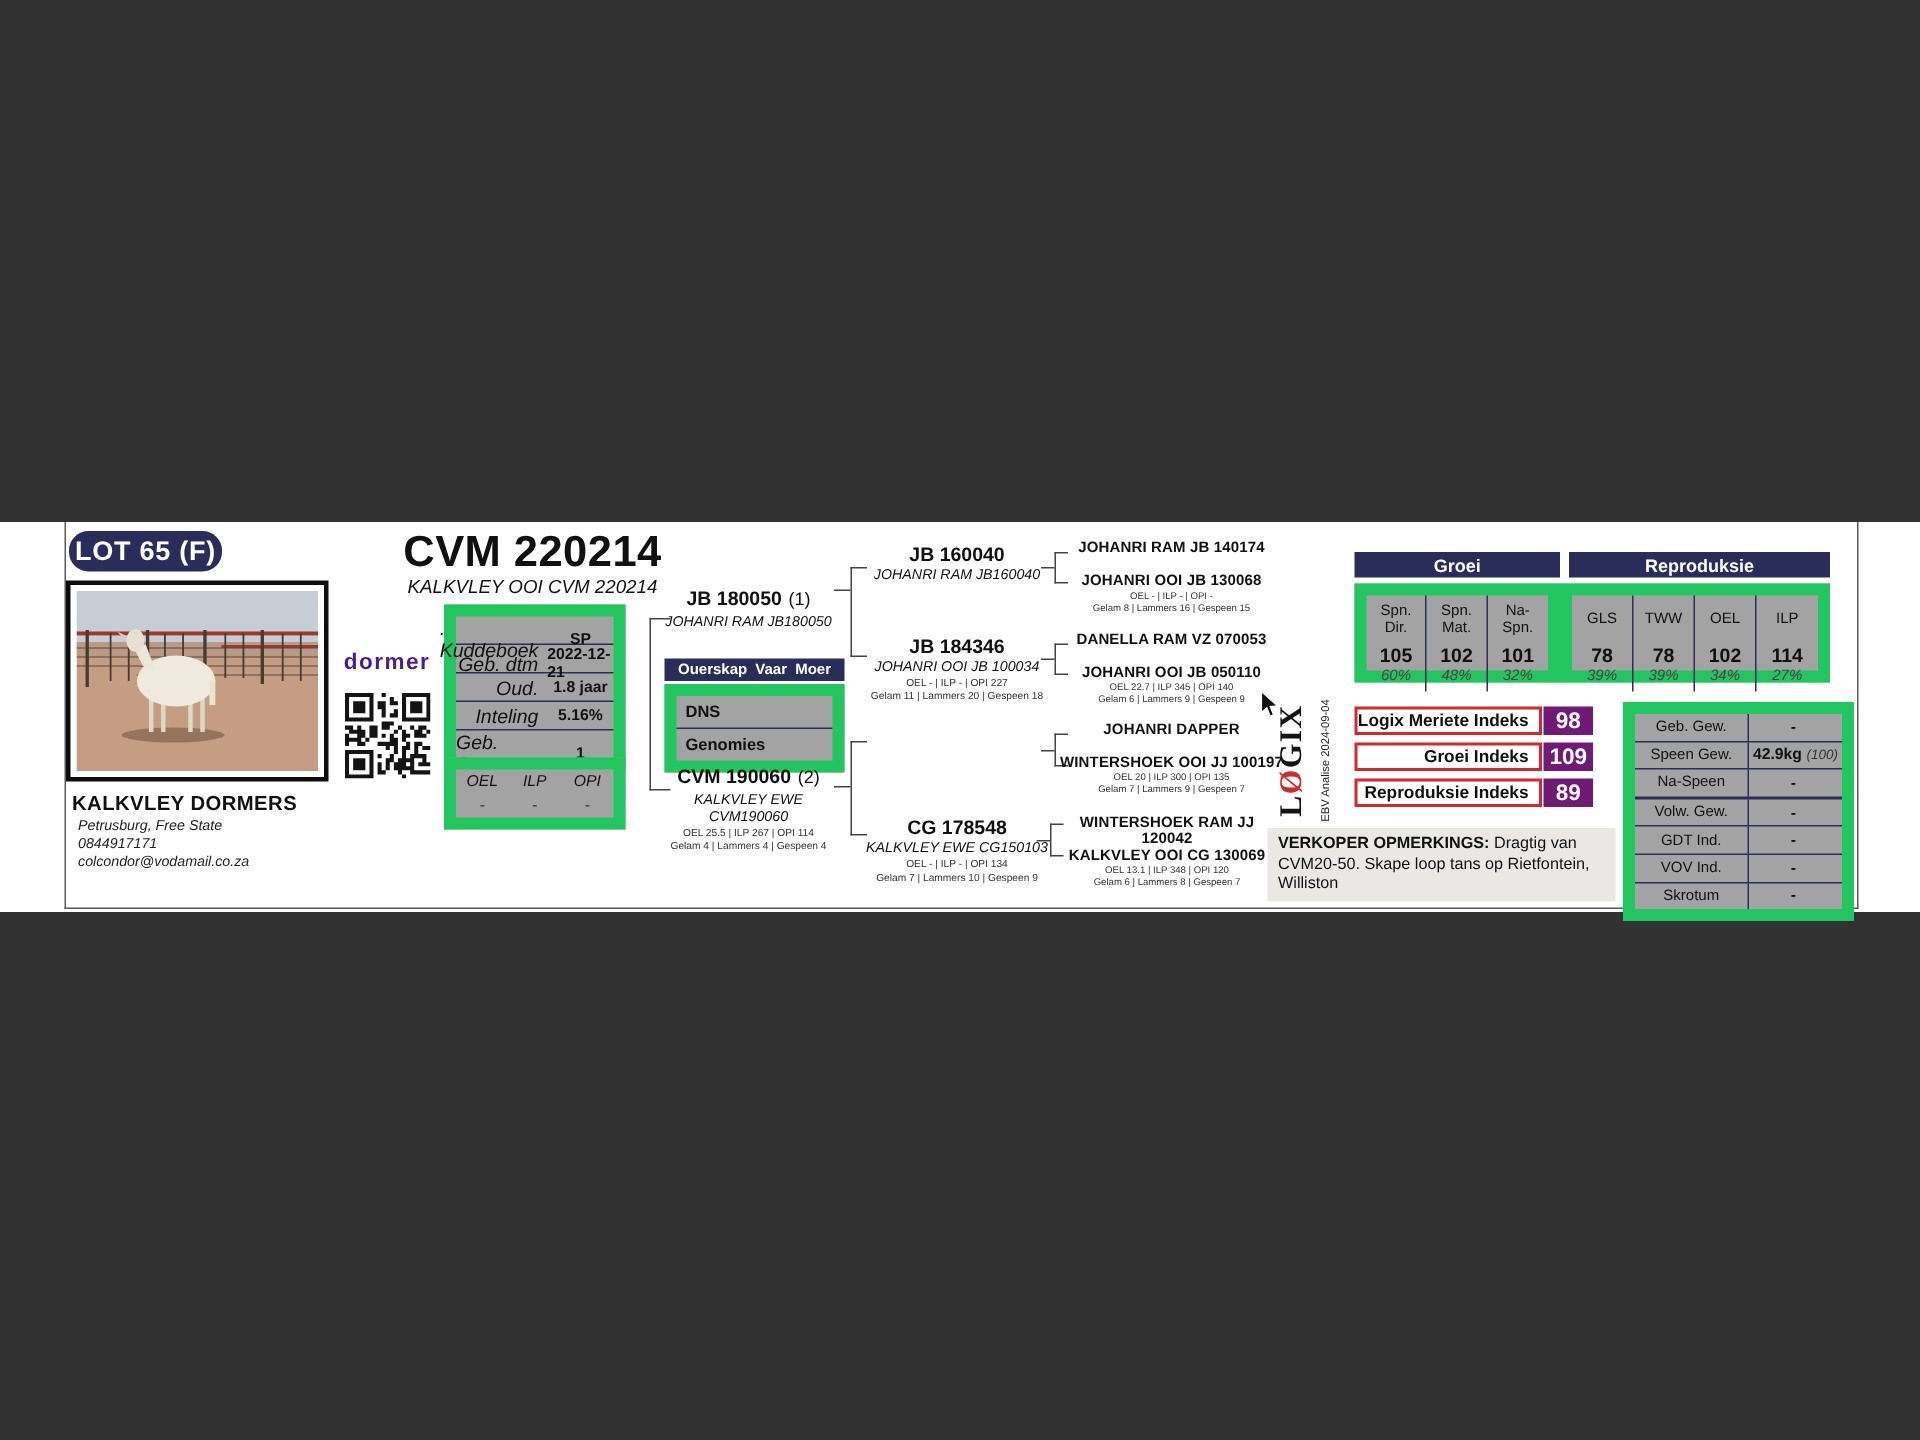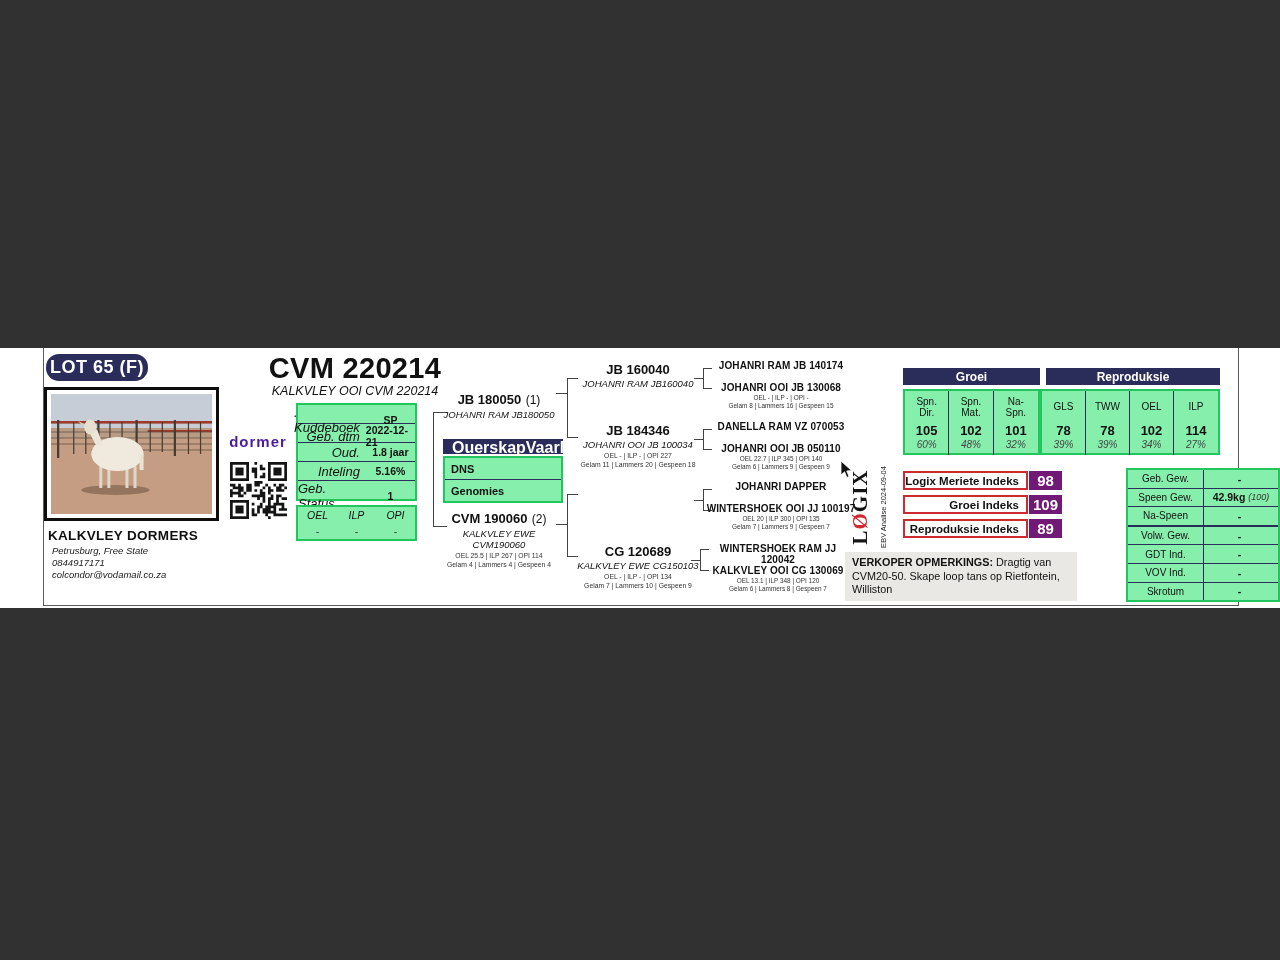--- a/index.html
+++ b/index.html
@@ -20,31 +20,31 @@
   .bname{left:48px;top:180px;font-weight:bold;font-size:13.5px;letter-spacing:.3px;}
   .bline{left:52px;font-style:italic;font-size:9.5px;color:#222;}
   
   .dormer{left:226px;top:85px;width:64px;text-align:center;font-size:15px;font-weight:bold;color:#4c1d95;letter-spacing:1px;}
   .qr{left:230px;top:114px;width:57px;height:57px;}
   .qr svg{width:100%;height:100%;display:block;}
   
   .title{left:255px;top:4px;width:200px;font-weight:bold;font-size:29px;letter-spacing:.3px;}
   .subtitle{left:255px;top:36px;width:200px;font-style:italic;font-size:12.5px;}
   
-  .box{border:2px solid #22c55e;background:#86efac;box-sizing:border-box;}
+  .box{border:8px solid #22c55e;background:#a3a3a3;box-sizing:border-box;}
   .irow{display:grid;grid-template-columns:58% 42%;height:18px;border-top:1px solid #2a2d5a;}
   .irow:first-child{border-top:0;}
   .ilab{display:flex;align-items:center;justify-content:flex-end;padding-right:6px;font-style:italic;font-size:13px;}
   .ival{display:flex;align-items:center;justify-content:center;font-weight:bold;font-size:10.5px;}
   .oelrow{display:grid;grid-template-columns:1fr 1fr 1fr;height:16px;}
   .oelrow span{display:flex;align-items:center;justify-content:center;}
   .oelh span{font-style:italic;font-size:10.5px;}
   .oelv span{font-size:10.5px;color:#333;}
   
-  .pbar{display:flex;align-items:flex-start;justify-content:space-between;padding:0 9px;font-weight:bold;font-size:16px;box-sizing:border-box;}
+  .pbar{display:flex;align-items:center;justify-content:space-between;padding:0 9px;font-weight:bold;font-size:10px;box-sizing:border-box;}
   .prow{display:flex;align-items:center;padding-left:6px;height:21px;font-weight:bold;font-size:11px;border-top:1px solid #2a2d5a;}
   .prow:first-child{border-top:0;}
   
   .ped-id{font-weight:bold;font-size:13px;}
   .ped-tag{font-weight:normal;font-size:12px;}
   .ped-name{font-style:italic;font-size:9.5px;margin-top:1px;}
   .ped-stats{font-size:6.8px;line-height:8.5px;color:#333;margin-top:2px;}
   .g3 .ped-id{font-size:10px;letter-spacing:.1px;}
   .g3 .ped-stats{font-size:6.4px;line-height:8px;margin-top:1px;}
   
@@ -227,21 +227,21 @@
     </div>
     <div class="abs c" style="left:573px;top:75px;width:130px;">
       <div class="ped-id">JB 184346</div>
       <div class="ped-name">JOHANRI OOI JB 100034</div>
       <div class="ped-stats">
           <div>OEL - | ILP - | OPI 227</div>
           <div>Gelam 11 | Lammers 20 | Gespeen 18</div>
         </div>
     </div>
     <div class="abs c" style="left:573px;top:196px;width:130px;">
-      <div class="ped-id">CG 120689</div>
+      <div class="ped-id">CG 178548</div>
       <div class="ped-name">KALKVLEY EWE CG150103</div>
       <div class="ped-stats">
           <div>OEL - | ILP - | OPI 134</div>
           <div>Gelam 7 | Lammers 10 | Gespeen 9</div>
         </div>
     </div>
 
     <div class="abs c g3" style="left:706px;top:12px;width:150px;">
         <div class="ped-id">JOHANRI RAM JB 140174</div>
       </div>
@@ -337,21 +337,21 @@
     <div class="abs ivbox" style="left:1029px;top:123px;width:33px;height:19px;">98</div>
     <div class="abs ilbox" style="left:903px;top:147px;width:125px;height:19px;">Groei Indeks</div>
     <div class="abs ivbox" style="left:1029px;top:147px;width:33px;height:19px;">109</div>
     <div class="abs ilbox" style="left:903px;top:171px;width:125px;height:19px;">Reproduksie Indeks</div>
     <div class="abs ivbox" style="left:1029px;top:171px;width:33px;height:19px;">89</div>
 
     <div class="abs remarks" style="left:845px;top:204px;width:232px;height:49px;">
       <b>VERKOPER OPMERKINGS:</b><span> Dragtig van CVM20-50. Skape loop tans op Rietfontein, Williston</span>
     </div>
 
-    <div class="abs box" style="left:1082px;top:120px;width:154px;margin-left:44px;">
+    <div class="abs box" style="left:1082px;top:120px;width:154px;">
       <div class="wrow">
           <div class="wlab">Geb. Gew.</div>
           <div class="wval">
             <span class="v">-</span>
             <span class="a"></span>
           </div>
         </div>
       <div class="wrow">
           <div class="wlab">Speen Gew.</div>
           <div class="wval">

